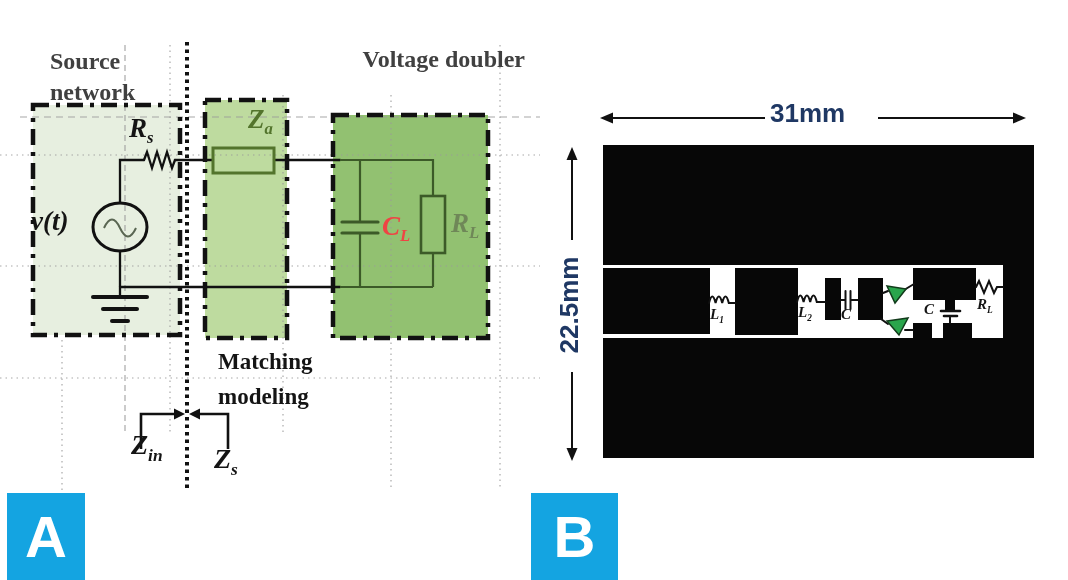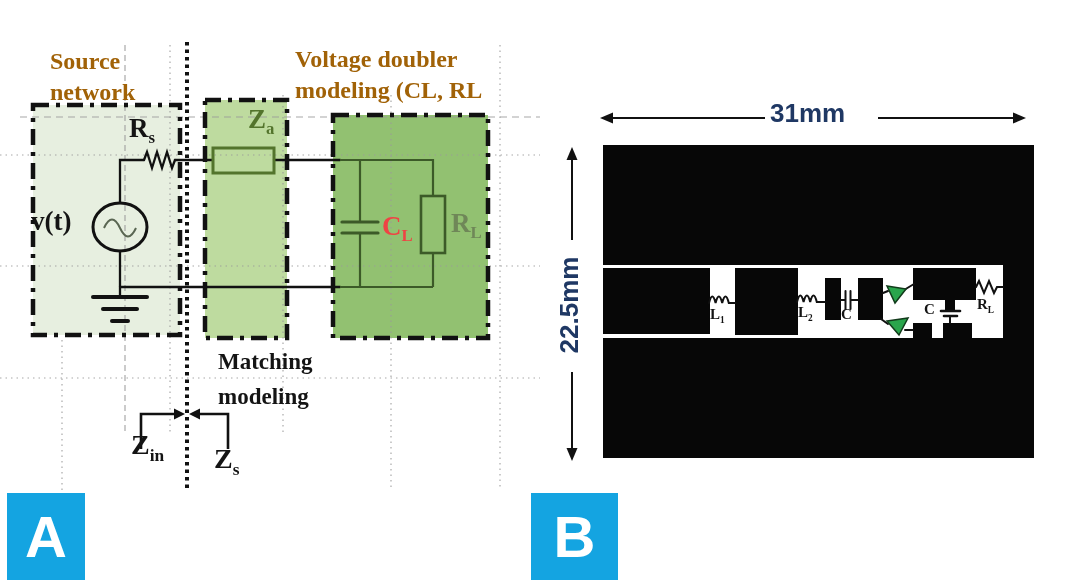--- a/index.html
+++ b/index.html
@@ -1,26 +1,26 @@
 <!DOCTYPE html>
 <html><head>
 <meta charset="utf-8">
 <style>
   html,body{margin:0;padding:0;background:#fff;}
   #fig{position:relative;width:1068px;height:580px;background:#fff;overflow:hidden;
        font-family:"Liberation Serif",serif;}
   #scene{position:absolute;left:0;top:0;}
   .abs{position:absolute;white-space:nowrap;}
   
-  .t-title{font:700 24px/31px "Liberation Serif",serif;color:#a16207;}
+  .t-title{font:700 24px/31px "Liberation Serif",serif;color:#404040;}
   .t-title span{display:block;}
   .t-match{font:700 23px/35px "Liberation Serif",serif;color:#141414;}
   .t-match span{display:block;}
   
-  .math{font-family:"Liberation Serif",serif;font-weight:700;color:#141414;}
+  .math{font-family:"Liberation Serif",serif;font-style:italic;font-weight:700;color:#141414;}
   .math sub{font-size:0.62em;line-height:0;}
   .m-lg{font-size:27px;}
   .m-xl{font-size:28px;}
   .m-sm{font-size:15px;}
   .c-olive{color:#53742c;}
   .c-darkgreen{color:#ef4444;}
   .c-graygreen{color:#6f8758;}
   
   .dim{font:600 26px "Liberation Sans",sans-serif;color:#1f3864;letter-spacing:0px;}
   .dim-v{width:130px;height:28px;text-align:center;transform:rotate(-90deg);}
@@ -161,23 +161,22 @@
         <polygon points="887,321 908,318 899,335" fill="#2aa54c"></polygon>
       </g>
     </g>
   </svg>
 
   <div class="abs t-title" style="left:50px;top:46px;">
     <span>Source</span>
     <span>network</span>
   </div>
 
-  <div class="abs t-title" style="left:295px;top:44px;width:230px;text-align:left;">
+  <div class="abs t-title" style="left:295px;top:44px;width:230px;text-align:right;">
     <span>Voltage doubler</span>
-    <span>modeling (CL, RL</span>
   </div>
 
   <div class="abs t-match" style="left:206px;top:344px;margin-left:12px;">
     <span>Matching</span>
     <span>modeling</span>
   </div>
 
   <div class="abs math m-lg" style="left:31px;top:206px;">v(t)</div>
 
   <div class="abs math m-lg" style="left:129px;top:113px;"><span>R</span><sub>s</sub></div>

